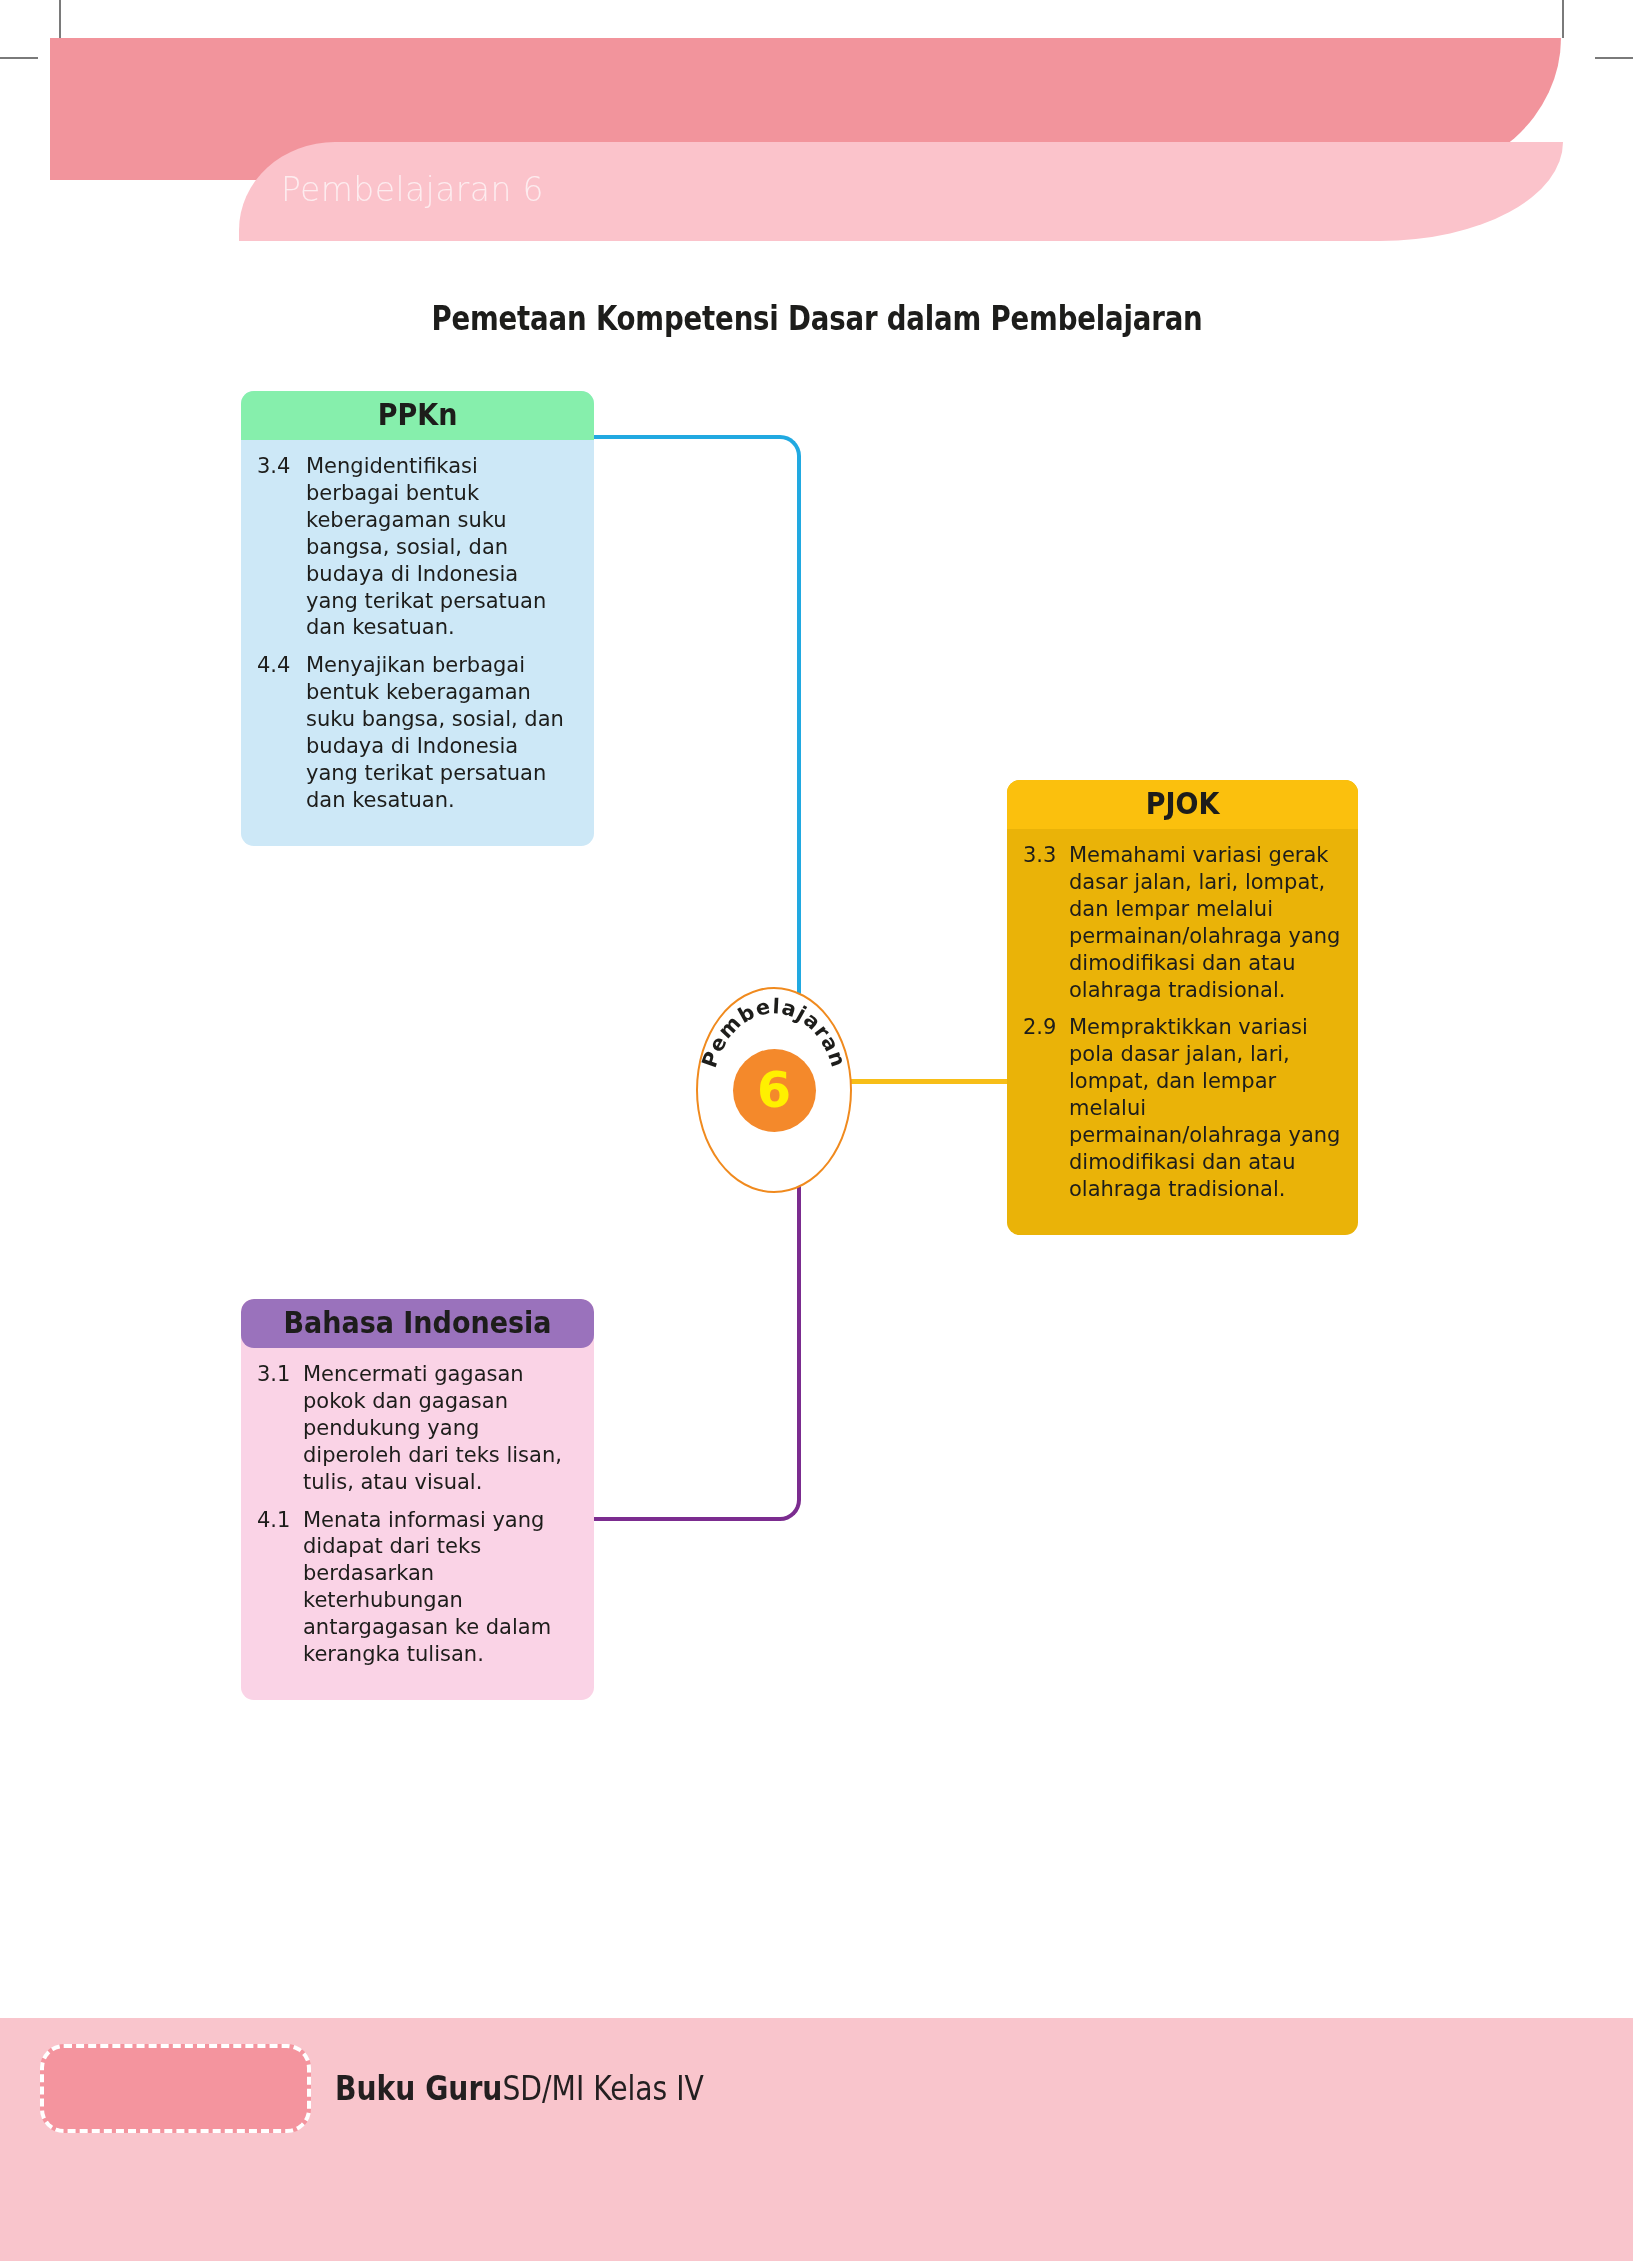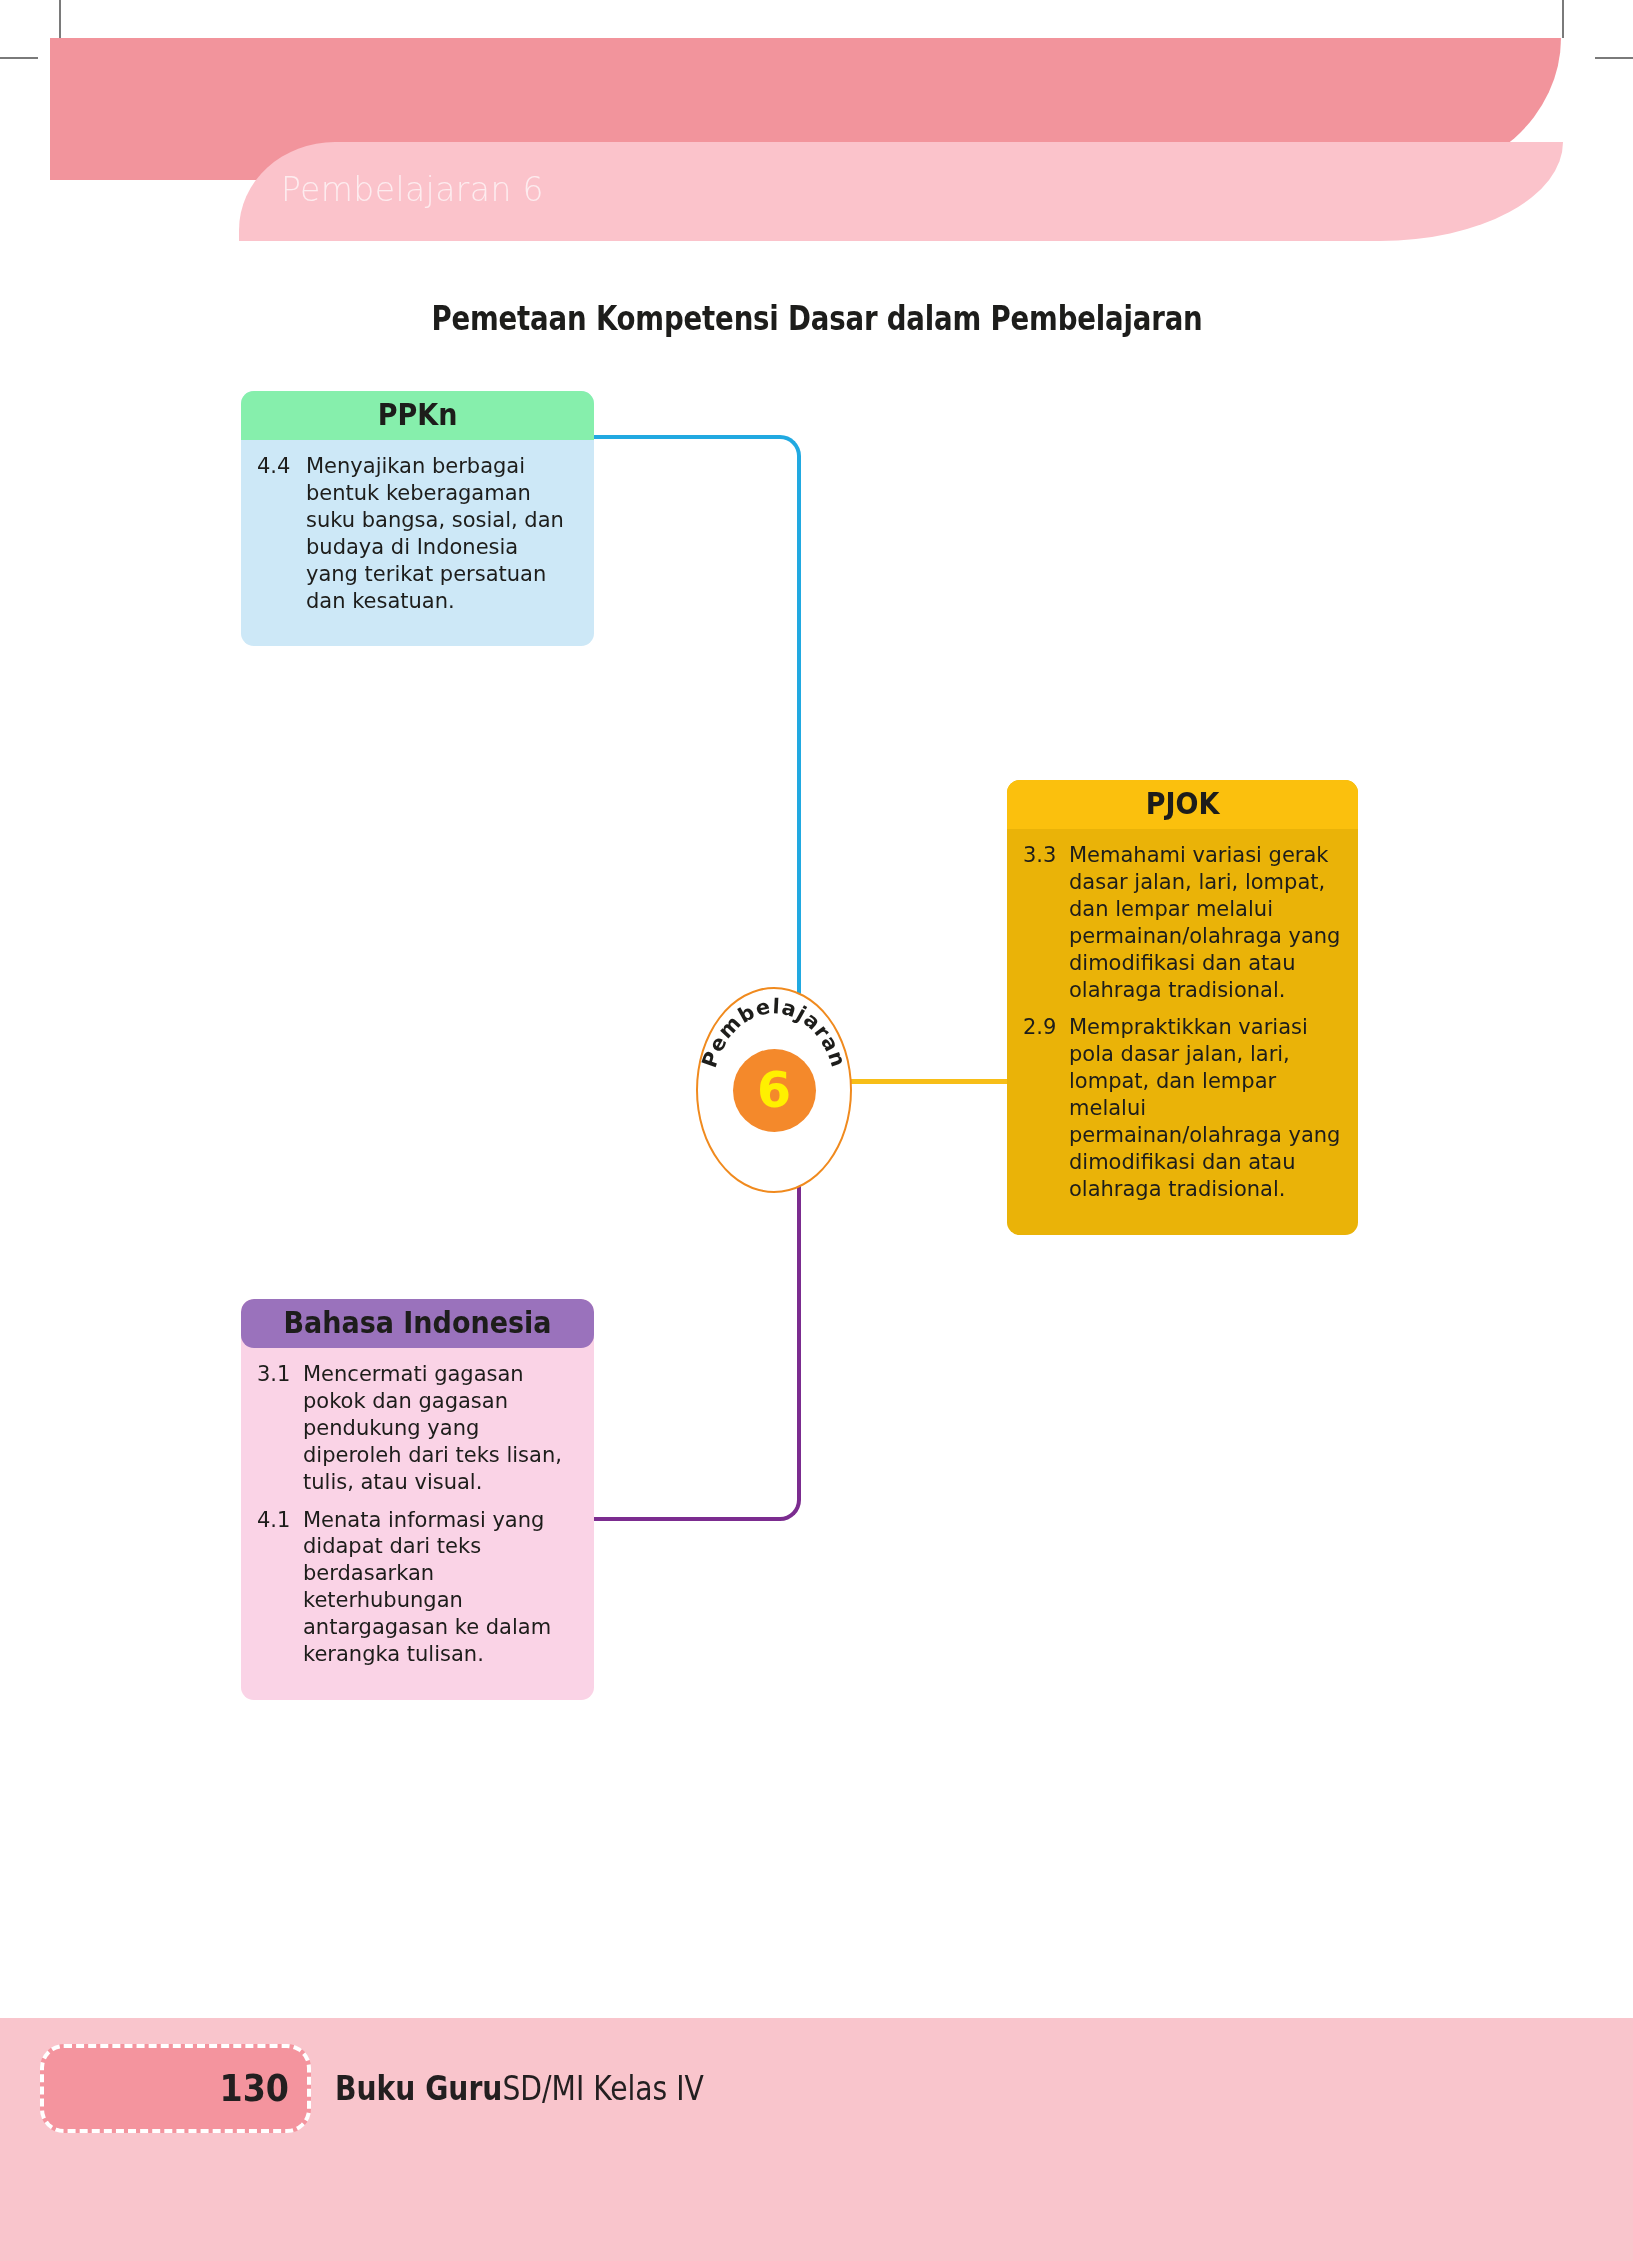--- a/index.html
+++ b/index.html
@@ -163,20 +163,24 @@
 
   <div class="page-title">Pemetaan Kompetensi Dasar dalam Pembelajaran</div>
 
   <div class="conn conn-ppkn"></div>
   <div class="conn conn-pjok"></div>
   <div class="conn conn-bind"></div>
 
   <div class="card card-ppkn">
     <div class="card-head">PPKn</div>
     <div class="card-body">
+      <div class="kd-row">
+        <div class="kd-code">3.4</div>
+        <div class="kd-text">Mengidentifikasi berbagai bentuk keberagaman suku bangsa, sosial, dan budaya di Indonesia yang terikat persatuan dan kesatuan.</div>
+      </div>
       <div class="kd-row">
         <div class="kd-code">4.4</div>
         <div class="kd-text">Menyajikan berbagai bentuk keberagaman suku bangsa, sosial, dan budaya di Indonesia yang terikat persatuan dan kesatuan.</div>
       </div>
     </div>
   </div>
 
   <div class="card card-pjok">
     <div class="card-head">PJOK</div>
     <div class="card-body">
@@ -212,21 +216,20 @@
         <path id="ringpath" d="M 22,160 A 78,104 0 1 1 174,160" fill="none"></path>
       </defs>
       <text><textPath href="#ringpath" startOffset="50%" text-anchor="middle" id="ringlabel">Pembelajaran</textPath></text>
     </svg>
     <div class="hub-inner"></div>
     <div class="hub-num">6</div>
   </div>
 
   <div class="footer">
     <div class="footer-box"></div>
-    <div class="footer-page">130</div>
     <div class="footer-text">
       <b>Buku Guru</b>
         <span> SD/MI Kelas IV</span>
     </div>
   </div>
 
 </div>
 
 
 </body></html>

